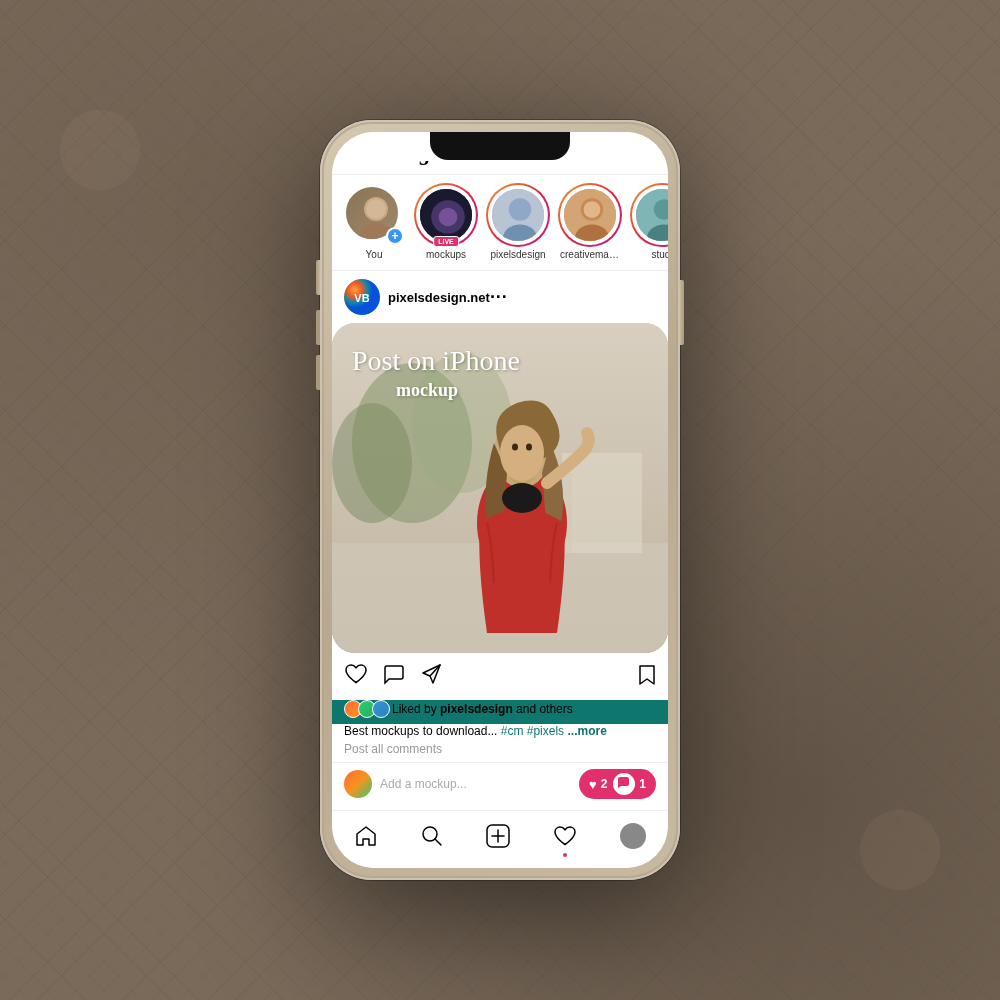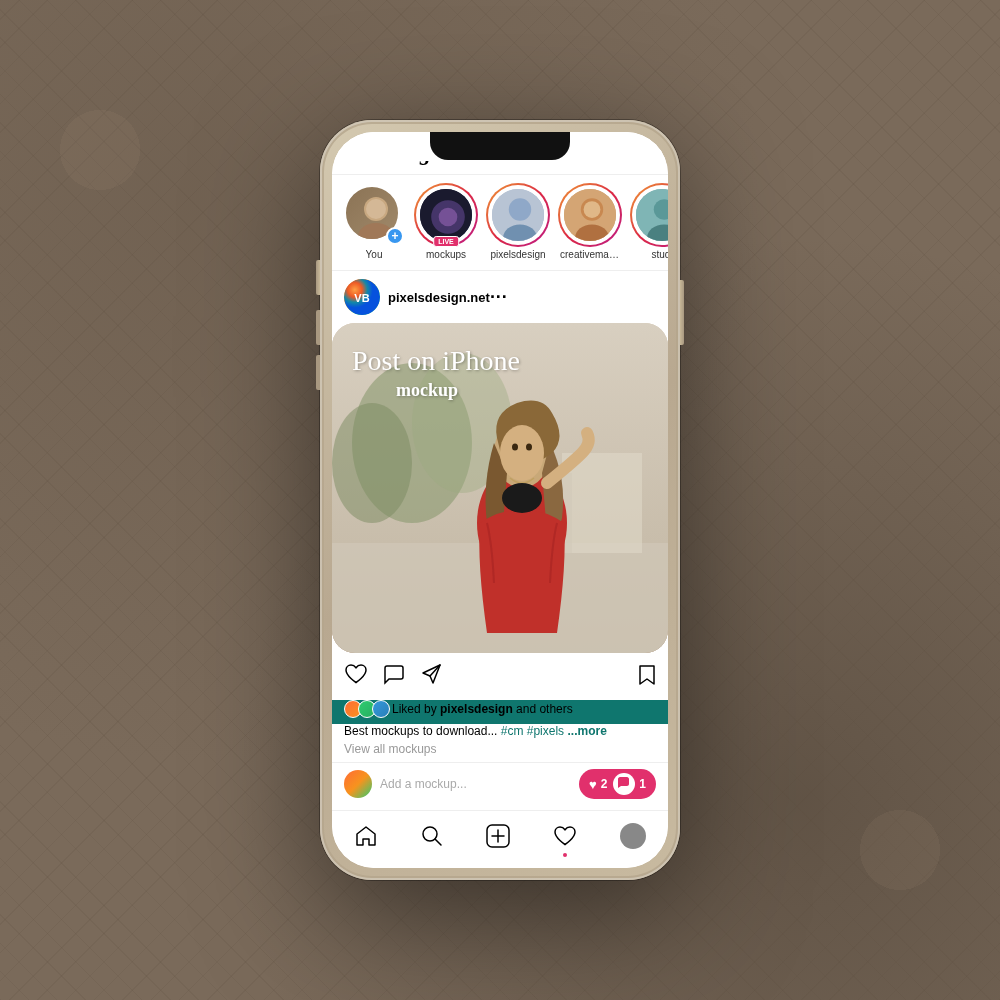--- a/index.html
+++ b/index.html
@@ -872,21 +872,21 @@
             </span>
           </div>
         </div>
 
         <div class="post-caption">
           <span>Best mockups to download...</span>
           <span class="hashtag">#cm #pixels</span>
           <span class="more-link">...more</span>
         </div>
 
-        <div class="view-comments">View all mockups</div>
+        <div class="view-comments">Post all comments</div>
 
         <div class="comment-input-row">
           <div class="comment-user-avatar"></div>
           <span class="comment-input">Add a mockup...</span>
 
           <div class="notification-bubble">
             <span class="notif-heart">♥</span>
             <span class="notif-count">2</span>
             <div class="notif-comment">
               <span class="notif-comment-inner">

